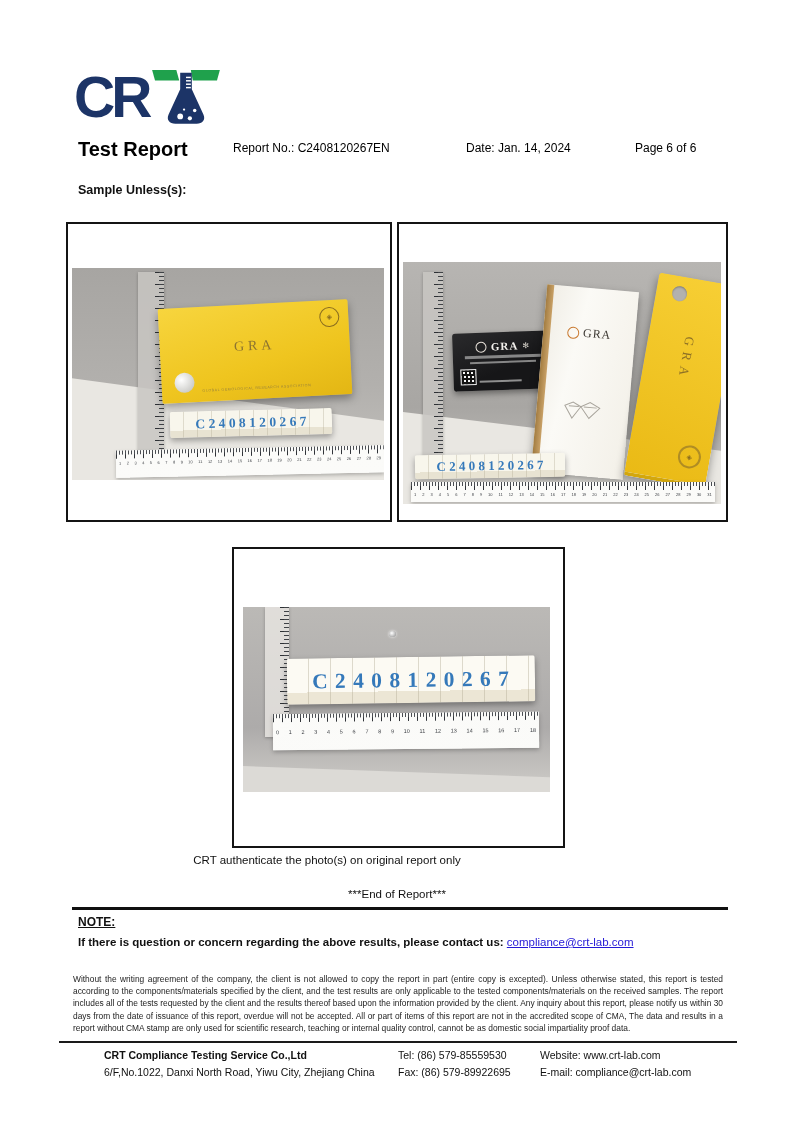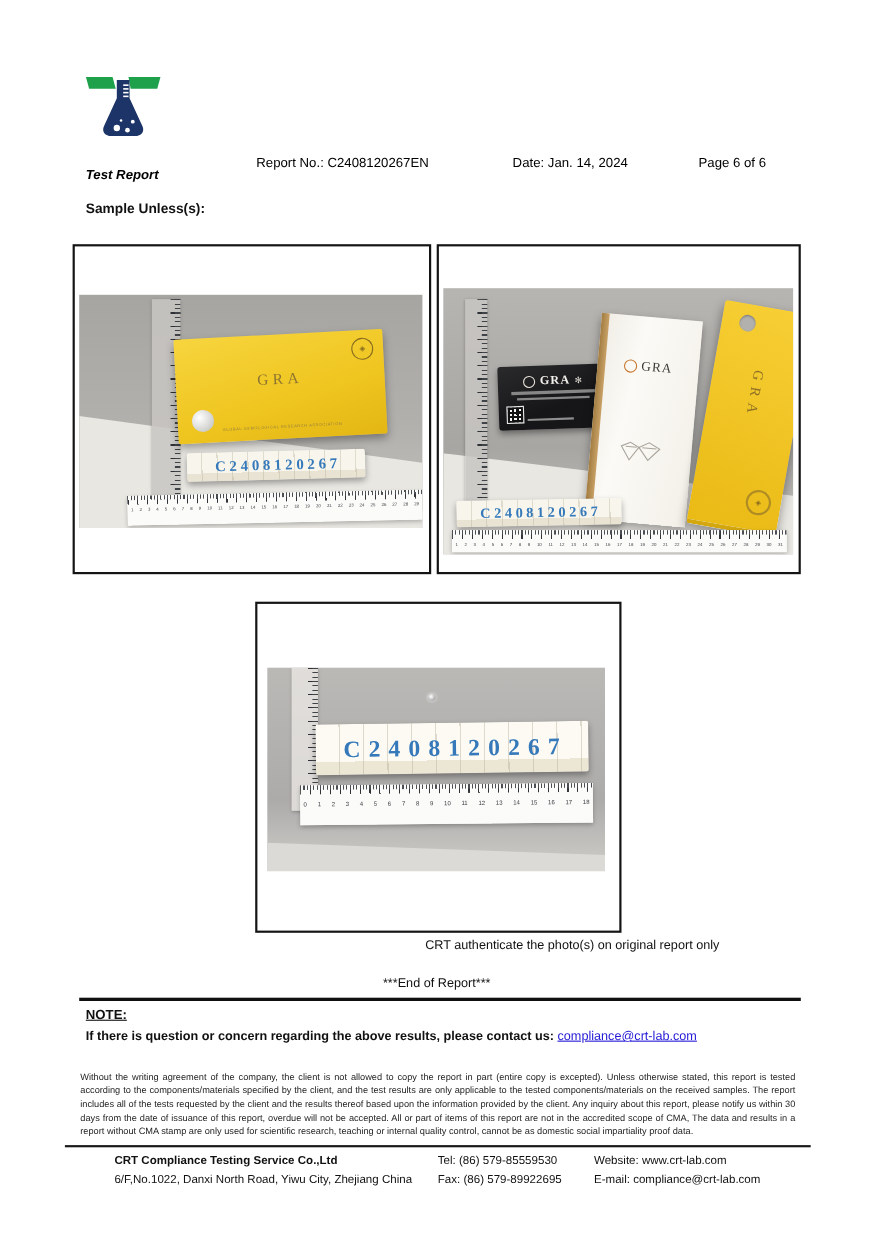--- a/index.html
+++ b/index.html
@@ -6,21 +6,21 @@
   body{
     width:794px;height:1123px;background:#ffffff;position:relative;
     font-family:"Liberation Sans",sans-serif;color:#111;overflow:hidden;
   }
   .abs{position:absolute;}
 
   
   .logo{left:74px;top:68px;display:flex;align-items:flex-start;}
   .logo-cr{font-size:57px;line-height:58px;font-weight:800;letter-spacing:-4px;color:#1c3467;}
   .logo-flask{margin-left:2px;}
-  .hdr-title{left:78px;top:152px;font-size:12px;font-weight:700;color:#000;font-style:italic;}
+  .hdr-title{left:78px;top:138px;font-size:20px;font-weight:700;color:#000;}
   .hdr-item{top:141px;font-size:12px;color:#000;}
   .hdr-report{left:233px;}
   .hdr-date{left:466px;}
   .hdr-page{left:635px;}
   .sample-label{left:78px;top:183px;font-size:12.5px;font-weight:700;}
 
   
   .frame{border:2.5px solid #141414;background:#fff;box-sizing:border-box;}
   .frame1{left:66px;top:222px;width:326px;height:300px;}
   .frame2{left:397px;top:222px;width:331px;height:300px;}
@@ -111,38 +111,39 @@
   .hole{position:absolute;left:16px;top:10px;width:15px;height:15px;border-radius:50%;background:#b3b1ae;box-shadow:inset 0 1px 2px rgba(0,0,0,.3);}
   .env2-gra{position:absolute;left:50%;top:58px;transform:translateX(-50%);writing-mode:vertical-rl;
     font-family:"Liberation Serif",serif;font-size:13px;letter-spacing:6px;color:#8d7026;}
   .seal2{bottom:14px;right:9px;width:19px;height:19px;border:2px solid rgba(150,120,40,.7);font-size:7px;}
 
   
   .gem{position:absolute;left:146px;top:24px;width:7px;height:6px;border-radius:50%;
     background:radial-gradient(circle at 40% 35%,#ffffff,#a8a8a8 75%);box-shadow:0 0 3px rgba(255,255,255,.9);}
 
   
-  .caption{left:0;top:854px;width:654px;text-align:right;font-size:11.5px;color:#111;}
+  .caption{left:0;top:854px;width:654px;text-align:center;font-size:11.5px;color:#111;}
   .end-report{left:0;top:888px;width:794px;text-align:center;font-size:11.5px;color:#111;}
   .note-rule{left:72px;top:907px;width:656px;height:2.5px;background:#101010;}
   .note-label{left:78px;top:915px;font-size:12px;font-weight:700;text-decoration:underline;text-align:center;}
   .contact-line{left:78px;top:936px;font-size:11.5px;font-weight:700;}
   .contact-line a{color:#2419d6;font-weight:400;text-decoration:underline;}
   .disclaimer{left:73px;top:973px;width:650px;font-size:8.4px;line-height:12.2px;text-align:justify;color:#1c1c1c;}
   .footer-rule{left:59px;top:1041px;width:678px;height:1.6px;background:#1a1a1a;}
   .footer-col{font-size:10.5px;line-height:16.5px;color:#111;}
   .fcol1{left:104px;top:1047px;}
   .fcol1 .company{font-weight:700;}
   .fcol2{left:398px;top:1047px;}
   .fcol3{left:540px;top:1047px;}
 </style>
 </head>
 <body>
 
 <div class="abs logo">
+  <span class="logo-cr">CR</span>
   <span class="logo-flask">
     <svg width="72" height="60" viewBox="0 0 72 62">
       <polygon points="1,2 26,2 29,13 4,13" fill="#1fa14c"></polygon>
       <polygon points="41,2 71,2 68,13 43,13" fill="#1fa14c"></polygon>
       <path d="M30,5 h12 v17 l12,26 c2.5,5.5 -1,9.5 -7,9.5 h-22 c-6,0 -9.5,-4 -7,-9.5 l12,-26 z" fill="#1c3467"></path>
       <rect x="36" y="9" width="5" height="1.5" fill="#fff"></rect>
       <rect x="36" y="12.5" width="5" height="1.5" fill="#fff"></rect>
       <rect x="36" y="16" width="5" height="1.5" fill="#fff"></rect>
       <rect x="36" y="19.5" width="5" height="1.5" fill="#fff"></rect>
       <circle cx="30" cy="50" r="3" fill="#fff"></circle>

